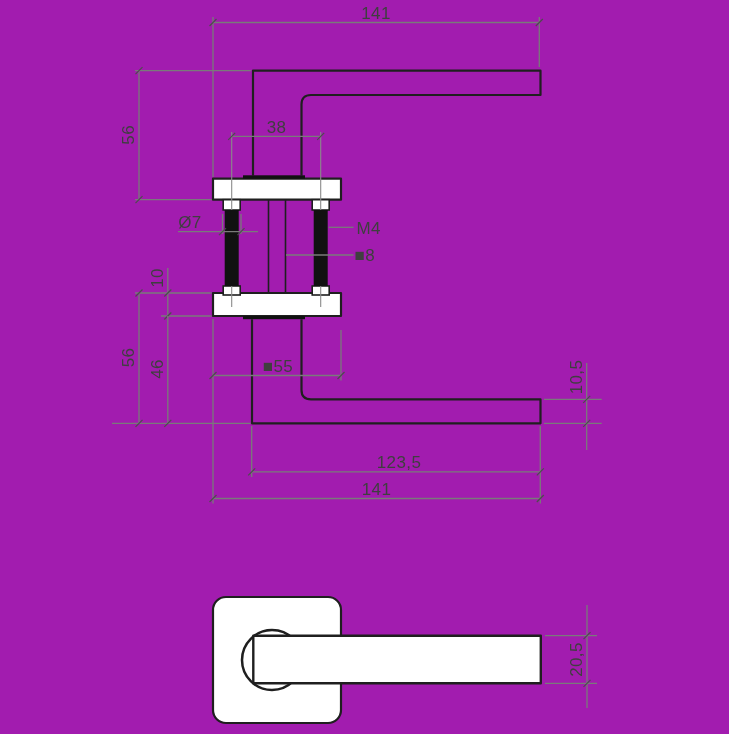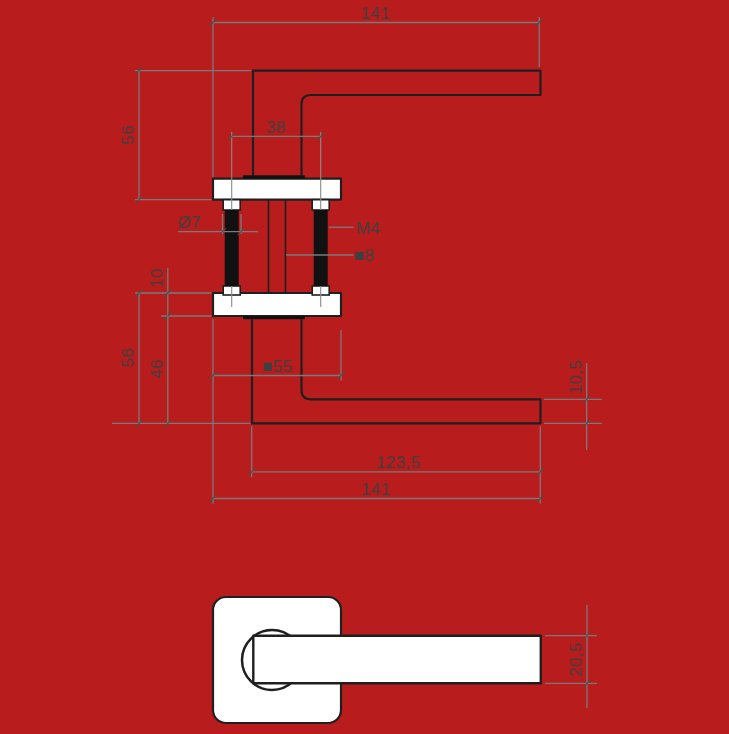--- a/index.html
+++ b/index.html
@@ -1,19 +1,19 @@
 <!DOCTYPE html>
 <html><head>
 <meta charset="utf-8">
 <style>
   html,body{margin:0;padding:0;background:#ffffff;}
   .canvas{
     position:relative;
     width:729px;height:734px;
-    background:#b91c1c;
+    background:#a21caf;
     font-family:"Liberation Sans", sans-serif;
     overflow:hidden;
   }
   svg{display:block;}
   
   .obj        {fill:none;stroke:#1f1f1f;stroke-width:2.2;stroke-linejoin:round;stroke-linecap:butt;}
   .obj-fill   {fill:#ffffff;stroke:#1f1f1f;stroke-width:2.2;stroke-linejoin:round;}
   .obj-thin   {fill:none;stroke:#1f1f1f;stroke-width:1.6;}
   .solid      {fill:#111111;stroke:none;}
   

